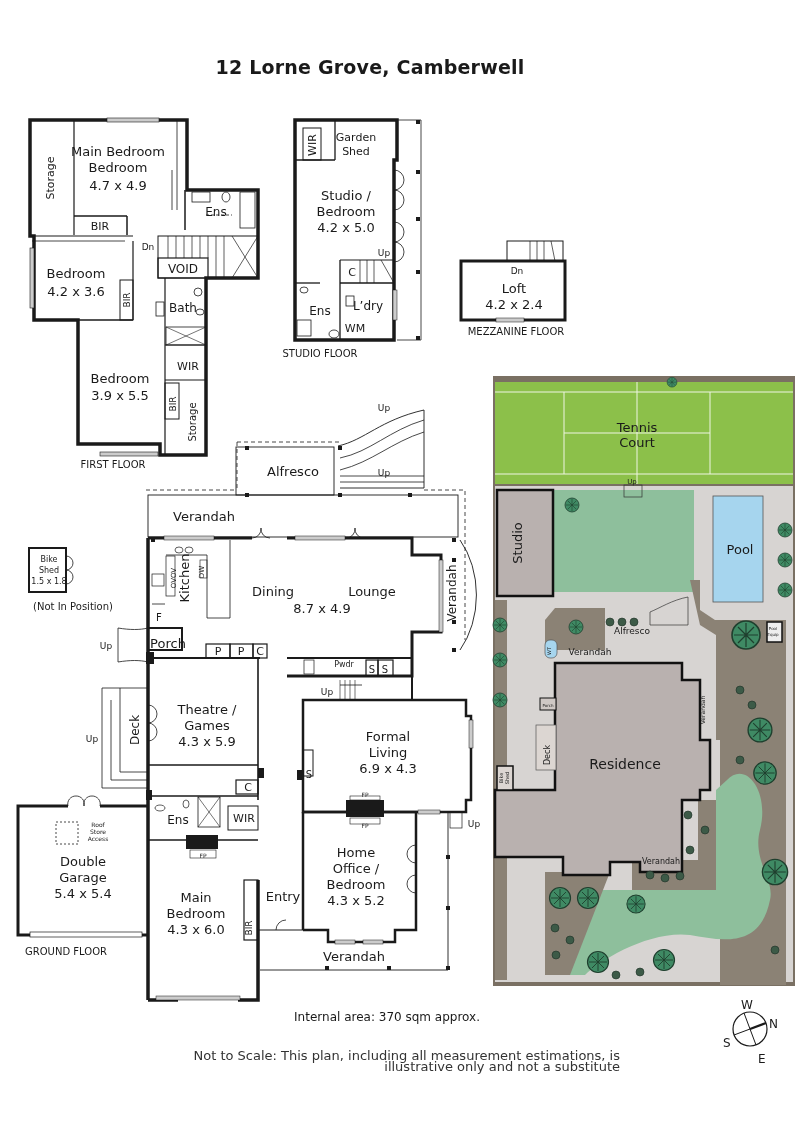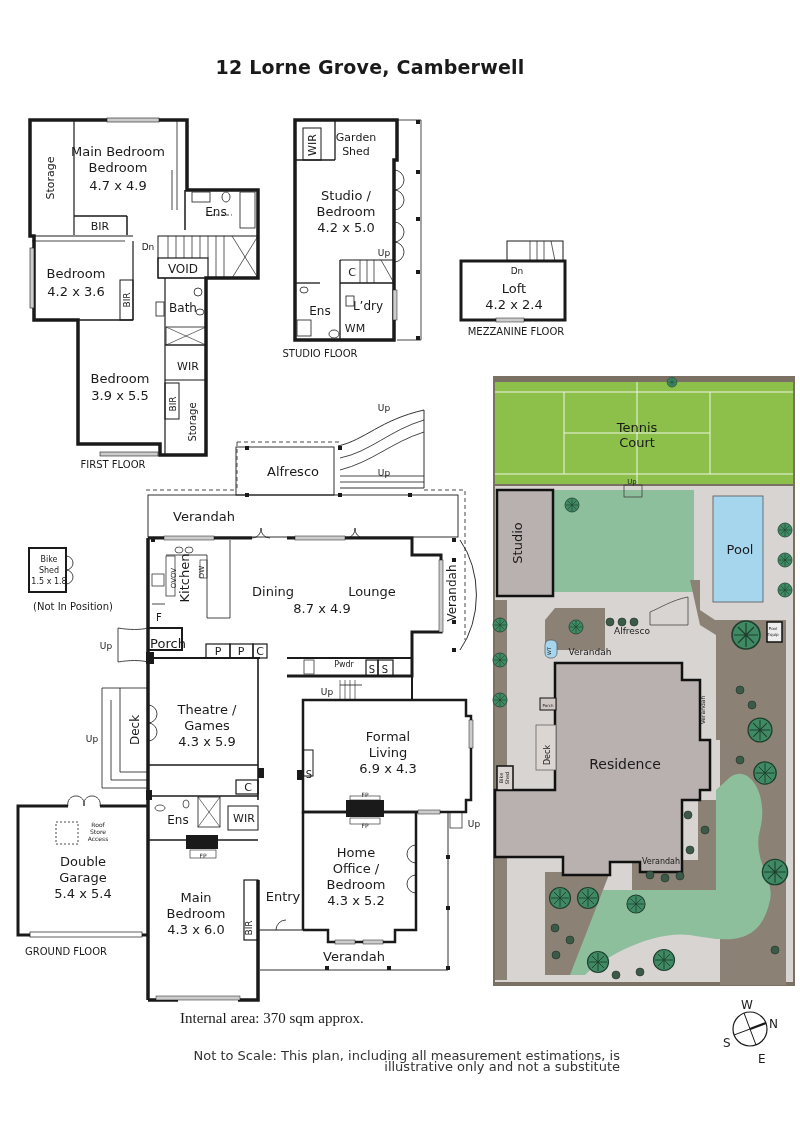--- a/index.html
+++ b/index.html
@@ -1,20 +1,20 @@
 <!DOCTYPE html>
 <html><head>
 <meta charset="utf-8">
 <style>
   html,body{margin:0;padding:0;background:#fff;}
   body{width:800px;height:1132px;position:relative;overflow:hidden;font-family:"DejaVu Sans","Liberation Sans",sans-serif;color:#1a1a1a;}
   .title{position:absolute;left:0;top:56px;width:740px;text-align:center;font-size:19px;font-weight:bold;letter-spacing:0.2px;}
   svg{position:absolute;left:0;top:0;}
   .lbl{font-family:"DejaVu Sans","Liberation Sans",sans-serif;fill:#1a1a1a;}
-  .area{position:absolute;left:180px;top:1010px;width:300px;text-align:left;font-size:15px;font-family:Liberation Serif, serif;}
+  .area{position:absolute;left:180px;top:1010px;width:300px;text-align:right;font-size:12px;}
   .disc{position:absolute;left:170px;top:1050px;width:450px;text-align:right;font-size:13px;line-height:11px;color:#333;}
 </style>
 </head>
 <body>
 
 <div class="title">12 Lorne Grove, Camberwell</div>
 
 <svg width="800" height="1132" viewBox="0 0 800 1132">
   <defs>
     <g id="tree">

